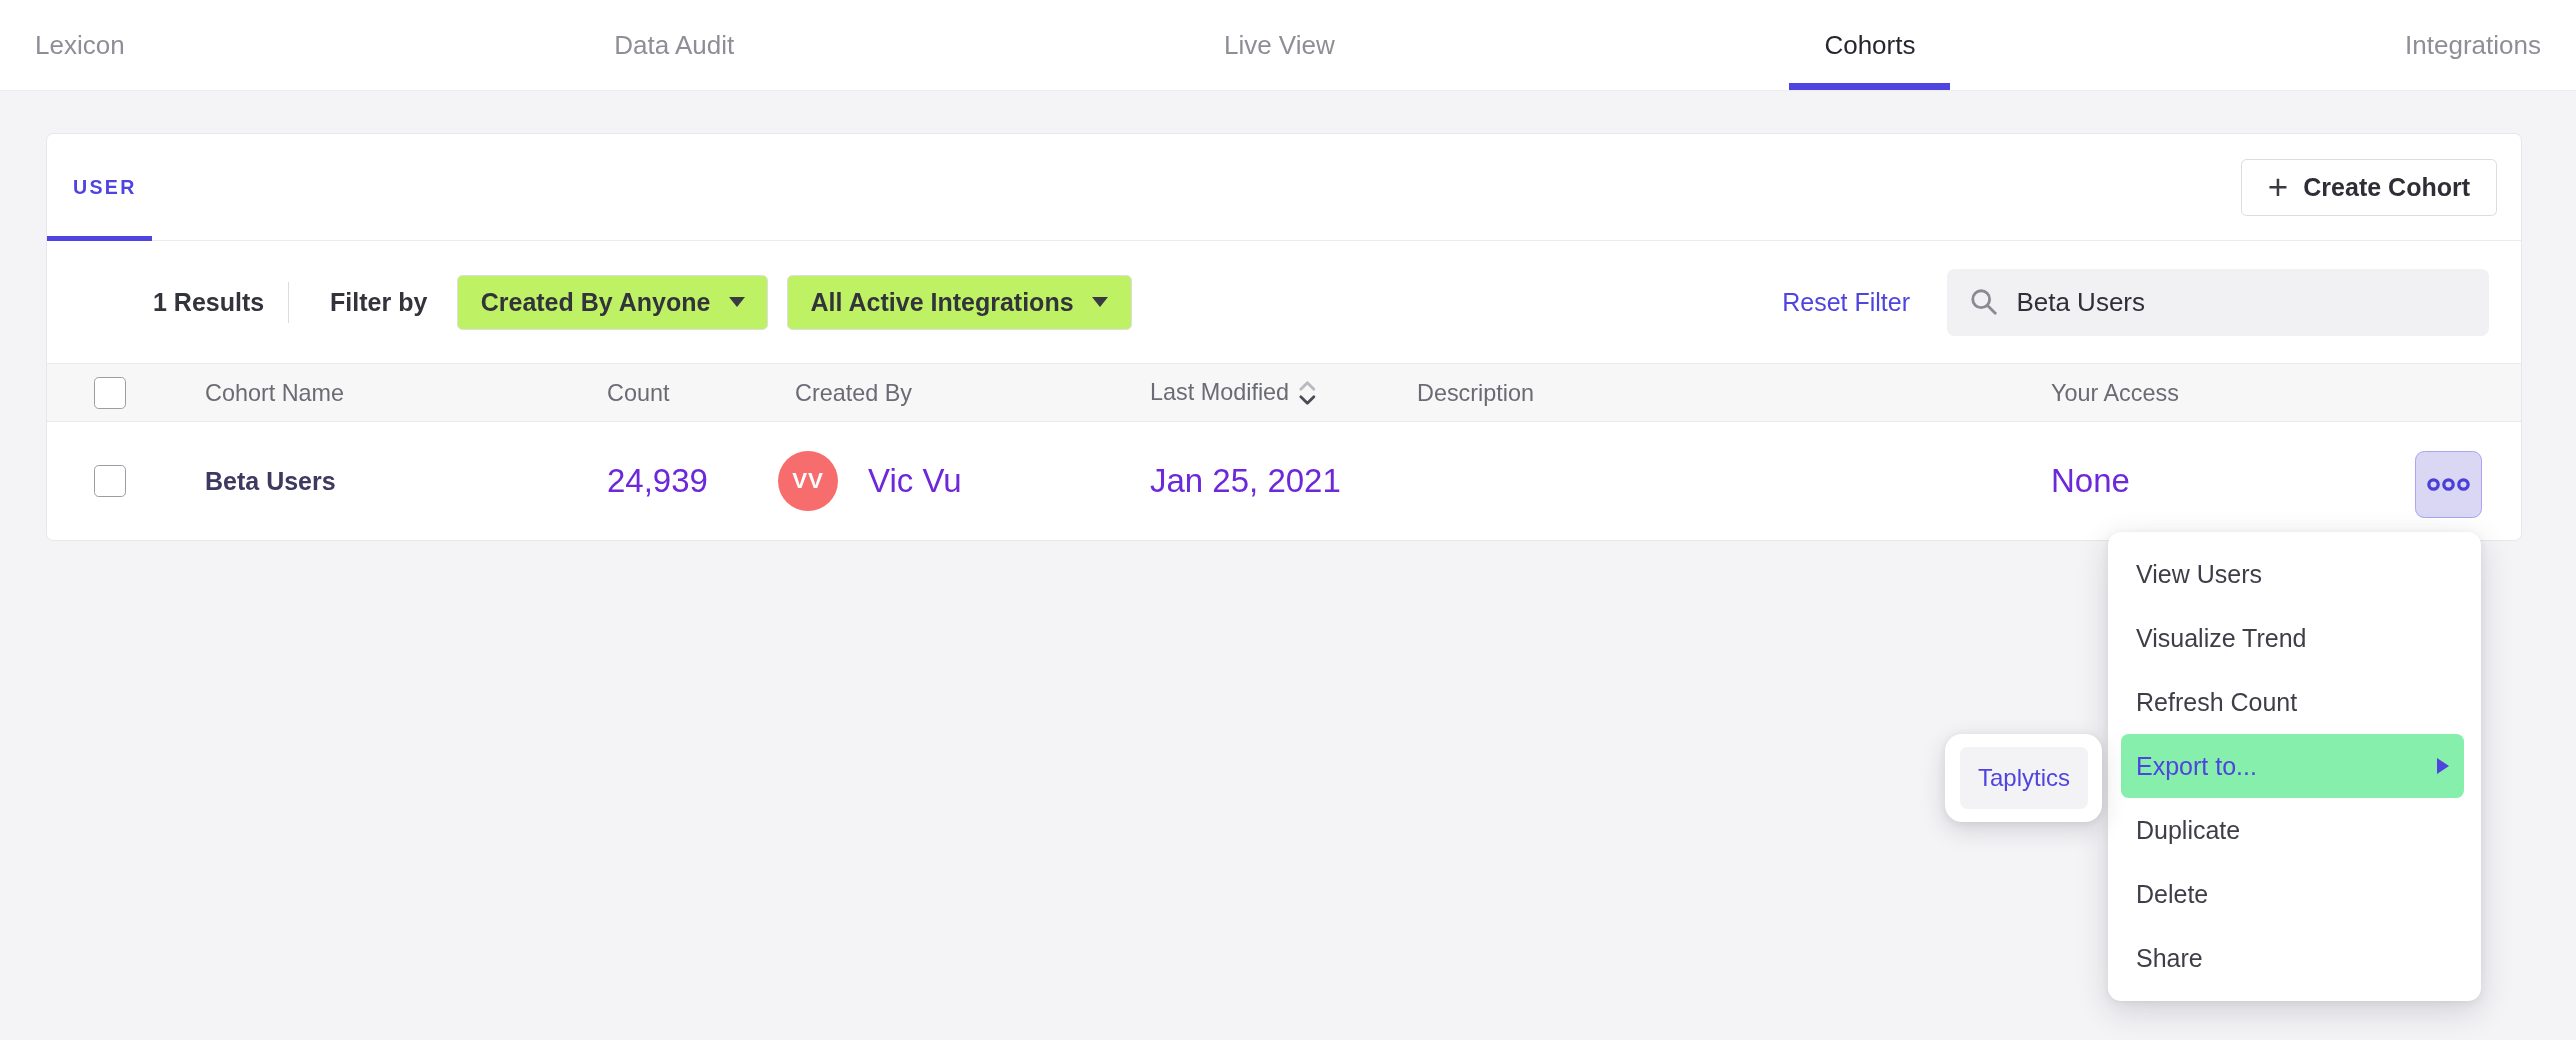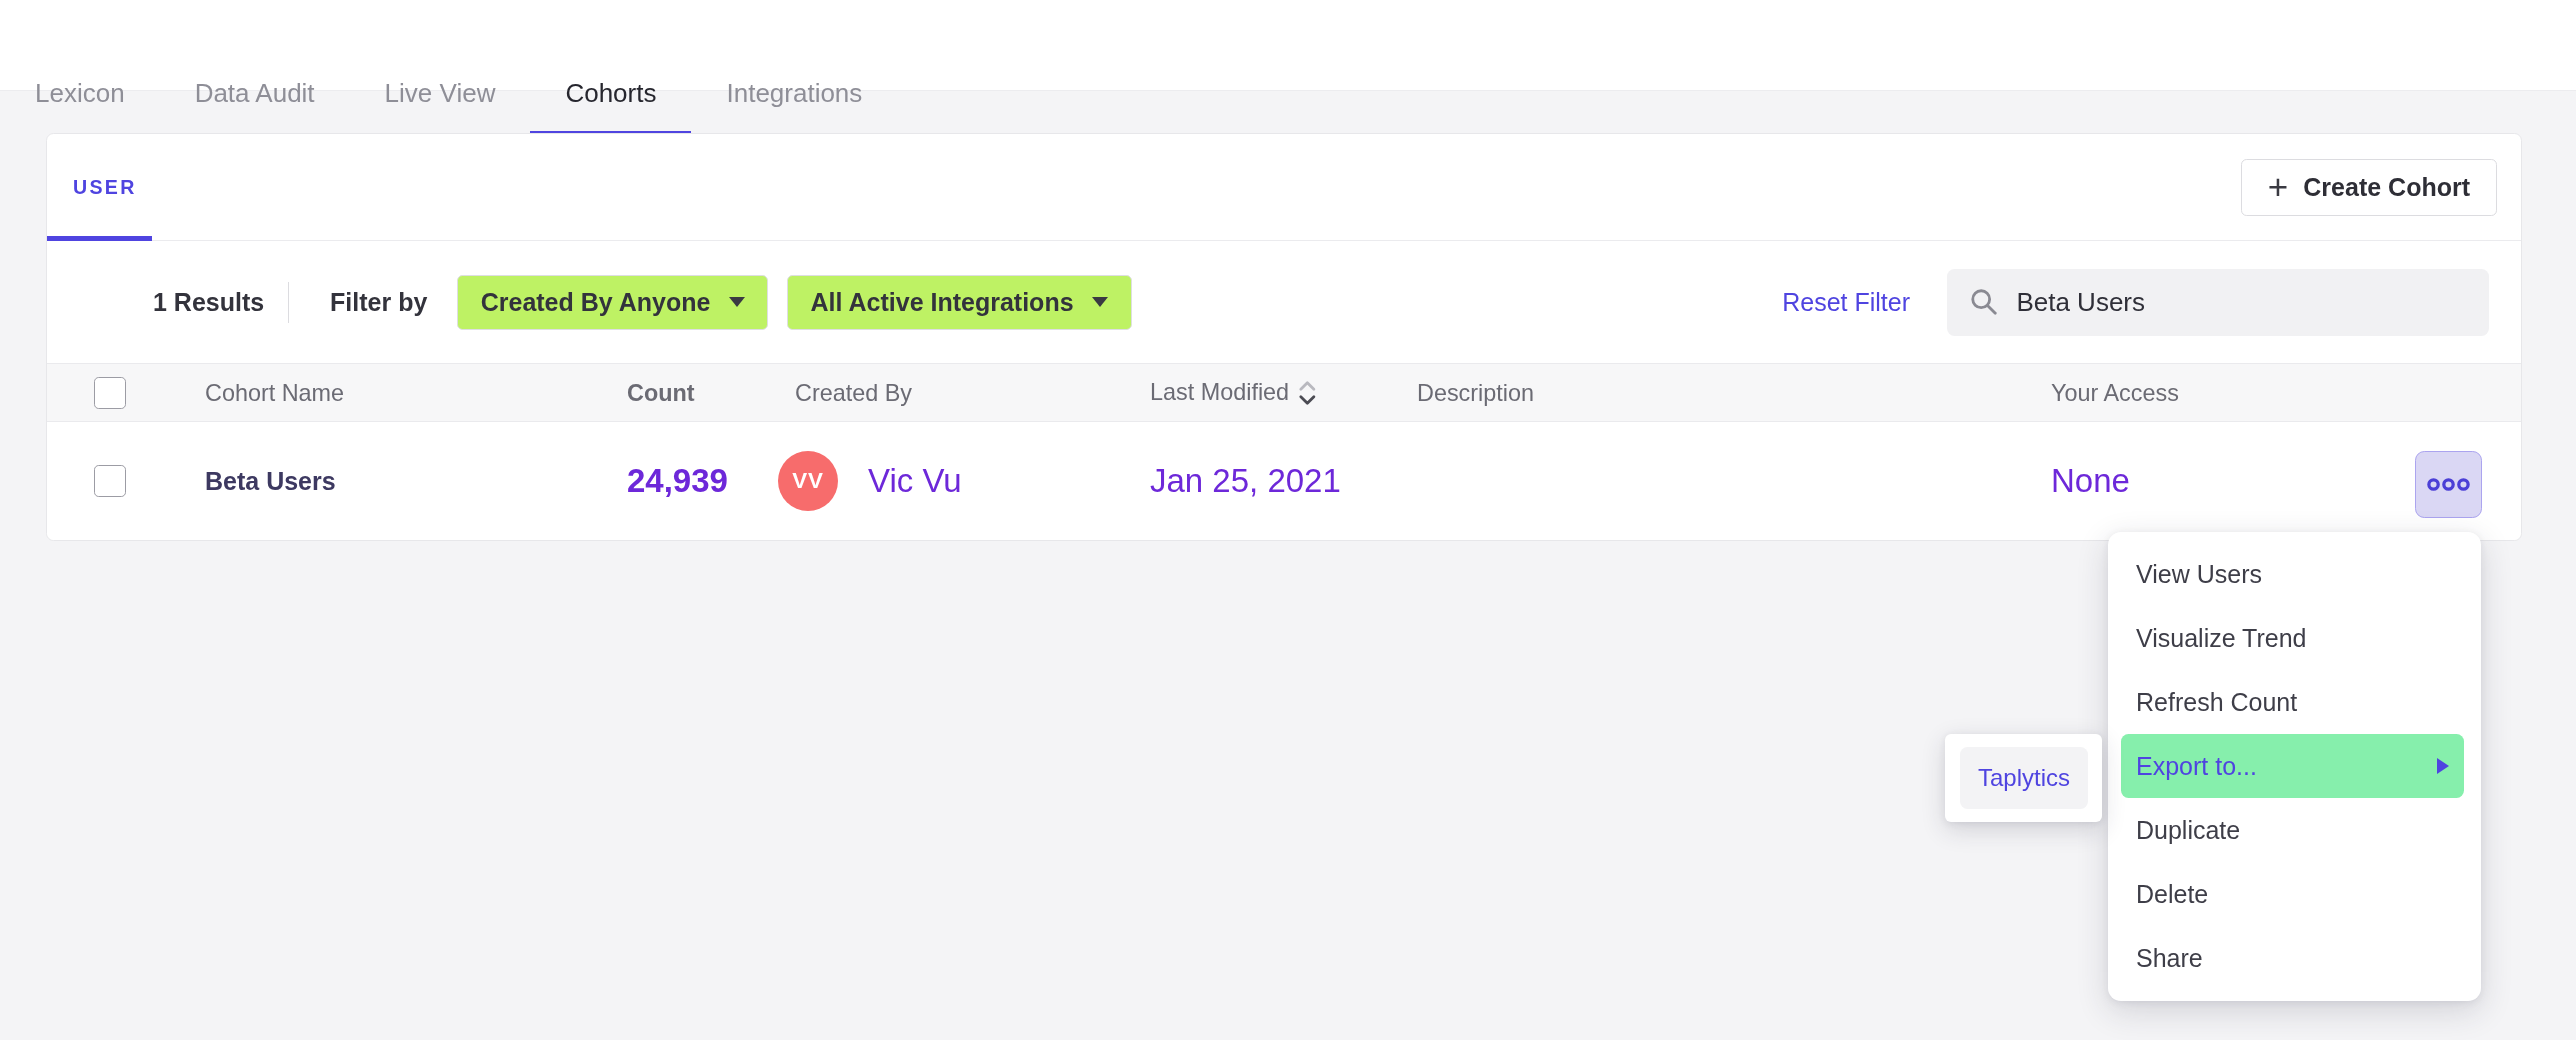--- a/index.html
+++ b/index.html
@@ -10,21 +10,21 @@
     position: relative;
     overflow: hidden;
     color: #3c3c46;
   }
 
   
   .topbar {
     position: absolute; left: 0; top: 0; width: 2576px; height: 91px;
     background: #ffffff; border-bottom: 0.9px solid #ececef;
   }
-  .nav { display: flex; justify-content: flex-start; height: 90px; margin-top: 48px; }
+  .nav { display: flex; justify-content: space-between; height: 90px; }
   .nav-tab {
     position: relative; padding: 0 35px; line-height: 90px;
     font-size: 26px; color: #8e8e97; cursor: pointer; white-space: nowrap;
   }
   .nav-tab.active { color: #26262e; }
   .nav-tab.active::after {
     content: ""; position: absolute; left: 0; right: 0; bottom: 0;
     height: 7.5px; background: #4f44e0;
   }
 
@@ -90,21 +90,21 @@
   
   .thead {
     position: relative; height: 59px;
     background: #f7f7f8; border-top: 0.9px solid #eaeaed; border-bottom: 0.9px solid #eaeaed;
   }
   .trow { position: relative; height: 118px; background: #fff; border-radius: 0 0 7.5px 7.5px; }
   .cell { position: absolute; top: 50%; transform: translateY(-50%); white-space: nowrap; }
   .th { font-size: 23.4px; color: #6b6b74; }
   .c-check { left: 47px; }
   .c-name { left: 158px; }
-  .c-count { left: 580px; font-weight: bold; }
+  .c-count { left: 560px; }
   .c-created { left: 748px; }
   .c-avatar { left: 731px; }
   .c-creator { left: 821px; }
   .c-modified { left: 1103px; display: flex; align-items: flex-start; gap: 9.3px; }
   .c-desc { left: 1370px; }
   .c-access { left: 2004px; }
 
   .checkbox {
     display: block; width: 32px; height: 32px;
     border: 1.9px solid #9c9ca4; border-radius: 4.7px; background: #fff; cursor: pointer;
@@ -142,21 +142,21 @@
     background: #86efac; color: #4f44e0; justify-content: space-between;
   }
   .arrow-right {
     width: 0; height: 0; border-top: 8.4px solid transparent;
     border-bottom: 8.4px solid transparent; border-left: 12px solid #4f44e0;
   }
 
   
   .submenu {
     position: absolute; left: 1945px; top: 734px; width: 157px; height: 88px;
-    background: #fff; border-radius: 6px; padding: 13px 14px 13px 15px;
+    background: #fff; border-radius: 17px; padding: 13px 14px 13px 15px;
     box-shadow: 0 7.5px 24px rgba(40,40,60,0.16), 0 1.9px 7.5px rgba(40,40,60,0.08);
     z-index: 21;
   }
   .submenu-item {
     height: 62px; border-radius: 7.5px; background: #f3f3f5;
     display: flex; align-items: center; justify-content: center;
     font-size: 24px; color: #4f44e0; cursor: pointer;
   }
 </style>
 </head>

